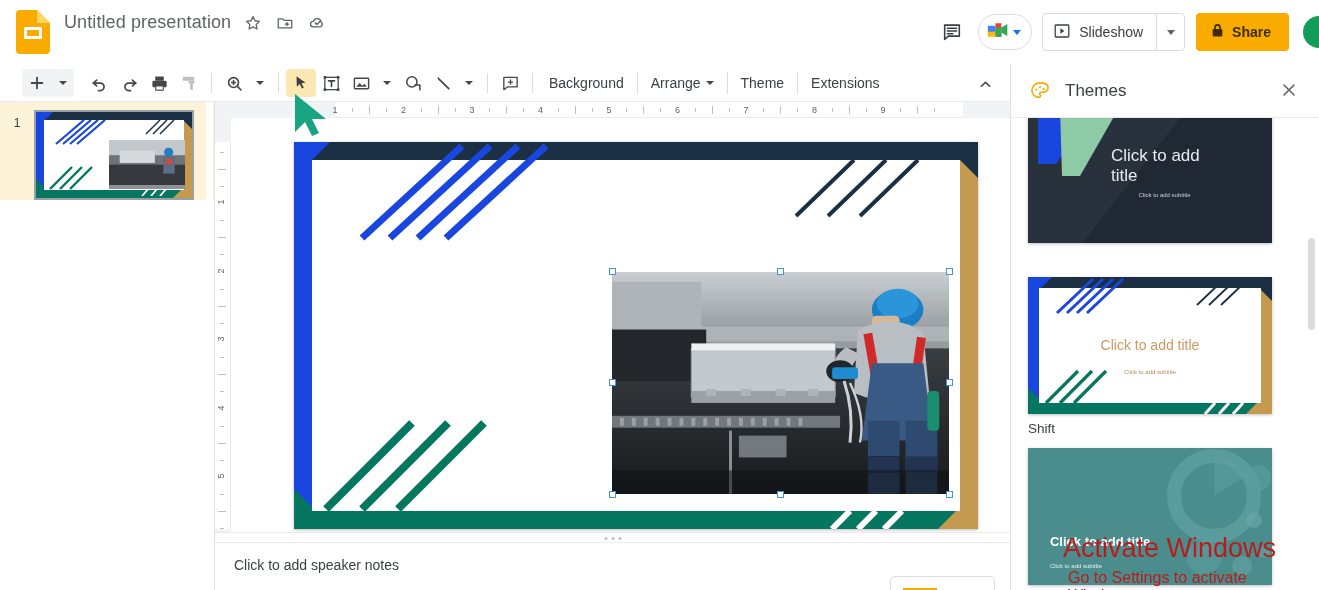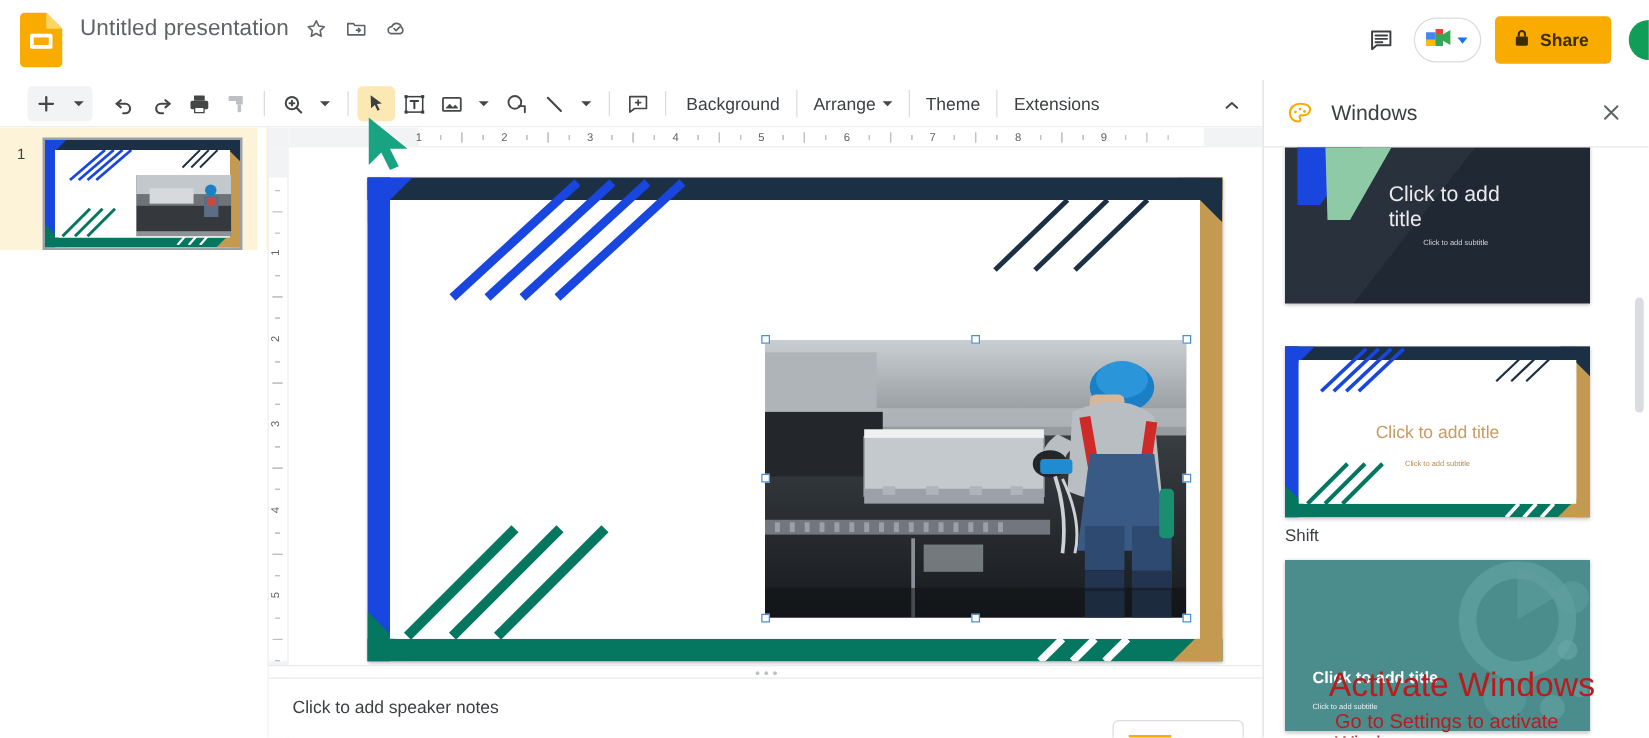--- a/index.html
+++ b/index.html
@@ -191,20 +191,34 @@
         <span>
           <svg width="22" height="18" viewBox="0 0 26 20">
             <path d="M1 5h9v10H1z" fill="#4285f4"></path>
             <path d="M10 2h7v16h-7z" fill="#ea4335"></path>
             <path d="M1 12h9v6H1z" fill="#fbbc05"></path>
             <path d="M10 7h7v11h-7z" fill="#34a853"></path>
             <path d="M17 7l7-4v14l-7-4z" fill="#34a853"></path>
           </svg>
         </span>
         <span class="meet-caret"></span>
+      </div>
+      <div class="slideshow-grp">
+        <div class="slideshow-main">
+          <span>
+            <svg width="16" height="16" viewBox="0 0 20 20" fill="none" stroke="#3c4043" stroke-width="1.6">
+              <rect x="1.5" y="2.5" width="17" height="15" rx="1"></rect>
+              <path d="M8 6.5l5 3.5-5 3.5z" fill="#3c4043" stroke="none"></path>
+            </svg>
+          </span>
+          <span>Slideshow</span>
+        </div>
+        <div class="slideshow-arrow">
+          <span class="caret-dn"></span>
+        </div>
       </div>
       <div class="share-btn">
         <span>
           <svg width="13" height="15" viewBox="0 0 14 16" fill="none" stroke="#3c2c00" stroke-width="1.8">
             <rect x="1.8" y="6.5" width="10.4" height="8" rx="1.2" fill="#3c2c00" stroke="none"></rect>
             <path d="M4.3 6.5V4.6a2.7 2.7 0 0 1 5.4 0v1.9"></path>
           </svg>
         </span>
         <span>Share</span>
       </div>
@@ -662,21 +676,21 @@
   <div class="themes-panel">
     <div class="tp-header">
       <span style="margin-left:18px;display:flex">
         <svg width="22" height="22" viewBox="0 0 24 24" fill="none" stroke="#f9ab00" stroke-width="1.8">
           <path d="M12 3.2c-4.9 0-8.8 3.6-8.8 8.1 0 4.5 3.4 7.5 7.2 7.5 1.6 0 2.1-.9 2.1-1.7 0-1-.9-1.3-.9-2.2 0-.8.7-1.5 1.7-1.5h1.7c3 0 5.8-2 5.8-5.1 0-3-3.2-5.1-8.8-5.1z" stroke-linejoin="round"></path>
           <circle cx="8" cy="10.4" r="1.2" fill="#f9ab00" stroke="none"></circle>
           <circle cx="12" cy="7.9" r="1.2" fill="#f9ab00" stroke="none"></circle>
           <circle cx="15.9" cy="10" r="1.2" fill="#f9ab00" stroke="none"></circle>
         </svg>
       </span>
-      <span class="tp-title">Windows</span>
+      <span class="tp-title">Themes</span>
       <span class="tp-close">
         <svg width="20" height="20" viewBox="0 0 20 20" fill="none" stroke="#5f6368" stroke-width="1.6">
           <path d="M5 5l10 10M15 5L5 15" stroke-linecap="round"></path>
         </svg>
       </span>
     </div>
 
     <div class="tp-body">
 
       <div class="theme-card" style="top:-12px">

